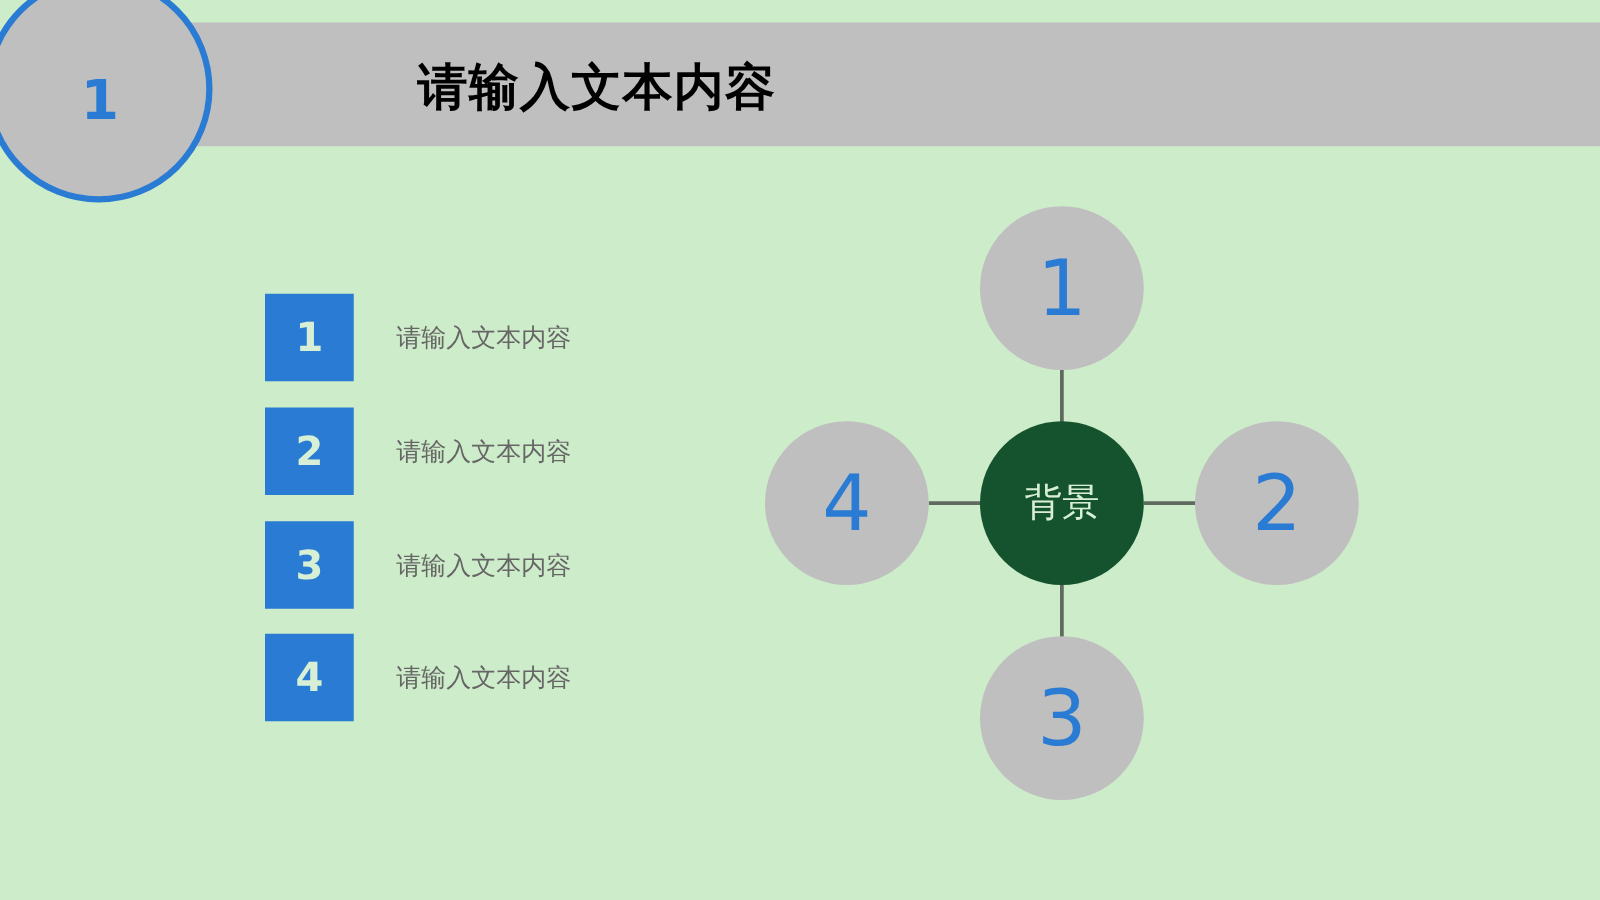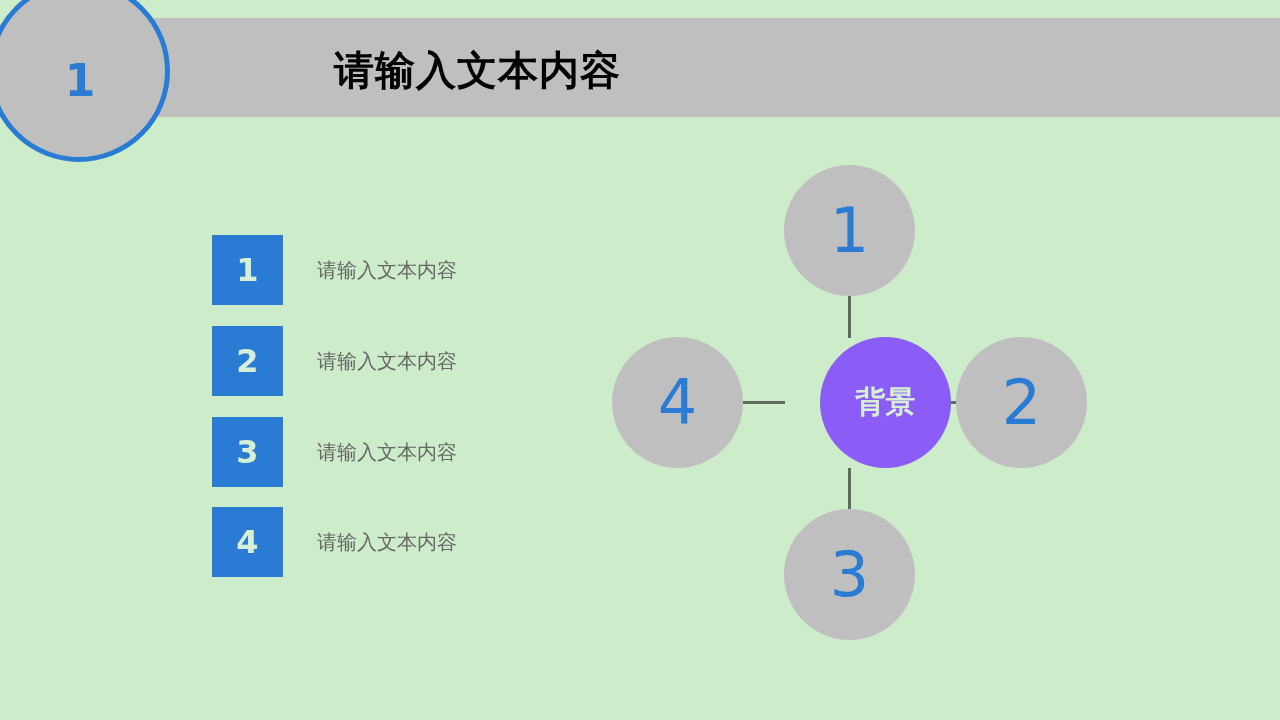--- a/index.html
+++ b/index.html
@@ -35,23 +35,23 @@
     position: absolute; left: 105px; top: 0; height: 70px; line-height: 70px;
     font-size: 20px; color: #666666;
   }
   .connector { position: absolute; background: #5f6b5f; }
   .node {
     position: absolute; width: 131px; height: 131px; border-radius: 50%;
     background: #bfbfbf; display: flex; align-items: center; justify-content: center;
     color: #2a7bd3; font-size: 62px;
   }
   .center-node {
-    position: absolute; left: 820px; top: 337px; width: 131px; height: 131px; border-radius: 50%;
-    background: #8b5cf6; display: flex; align-items: center; justify-content: center;
-    color: #d7efd4; font-size: 30px; font-weight: bold;
+    position: absolute; left: 784px; top: 337px; width: 131px; height: 131px; border-radius: 50%;
+    background: #14532d; display: flex; align-items: center; justify-content: center;
+    color: #d7efd4; font-size: 30px; font-weight: normal;
   }
 </style>
 </head>
 <body>
 
 <div class="header-bar"></div>
 <div class="badge-circle">
   <span class="badge-num">1</span>
 </div>
 <div class="header-title">请输入文本内容</div>

